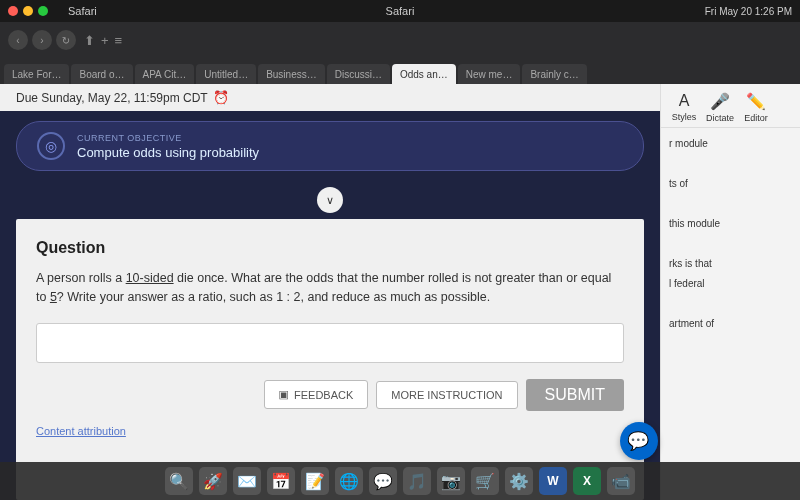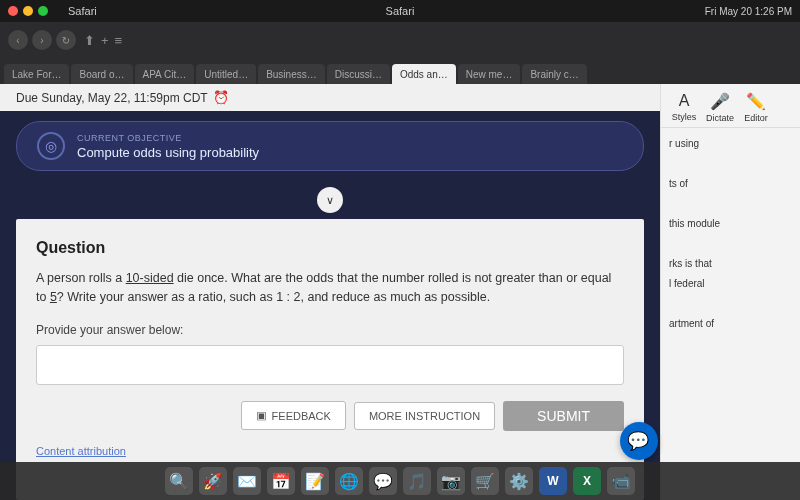--- a/index.html
+++ b/index.html
@@ -229,25 +229,25 @@
     .btn-more {
       padding: 7px 14px;
       background: white;
       border: 1px solid #bbb;
       border-radius: 3px;
       font-size: 11px;
       color: #555;
       cursor: pointer;
     }
     .btn-submit {
-      padding: 7px 34px;
+      padding: 7px 19px;
       background: #9e9e9e;
       border: none;
       border-radius: 3px;
-      font-size: 14px;
+      font-size: 16px;
       color: white;
       cursor: pointer;
     }
     .content-attr {
       margin-top: 10px;
     }
     .content-attr-link {
       font-size: 11px;
       color: #5577cc;
       text-decoration: underline;
@@ -398,21 +398,20 @@
 
     <div class="collapse-row">
       <button class="collapse-btn">∨</button>
     </div>
 
     <div class="question-card">
       <div class="question-title">Question</div>
       <div class="question-text">
         A person rolls a <span class="underline">10-sided</span> die once. What are the odds that the number rolled is not greater than or equal to <span class="underline">5</span>? Write your answer as a ratio, such as 1 : 2, and reduce as much as possible.
       </div>
-      <div class="provide-label">Provide your answer below:</div>
       <input class="answer-input" type="text" style="">
       <div class="card-actions">
         <button class="btn-feedback">
           <span>▣</span>
           <span>FEEDBACK</span>
         </button>
         <button class="btn-more">
           <span>MORE INSTRUCTION</span>
         </button>
         <button class="btn-submit">
@@ -434,21 +433,21 @@
       <div class="word-tool-btn">
         <span class="word-tool-icon">🎤</span>
         <span>Dictate</span>
       </div>
       <div class="word-tool-btn">
         <span class="word-tool-icon">✏️</span>
         <span>Editor</span>
       </div>
     </div>
     <div class="word-content">
-      <div class="word-text-line">r using</div>
+      <div class="word-text-line">r module</div>
       <div class="word-text-line">&nbsp;</div>
       <div class="word-text-line">ts of</div>
       <div class="word-text-line">&nbsp;</div>
       <div class="word-text-line">this module</div>
       <div class="word-text-line">&nbsp;</div>
       <div class="word-text-line">rks is that</div>
       <div class="word-text-line">l federal</div>
       <div class="word-text-line">&nbsp;</div>
       <div class="word-text-line">artment of</div>
     </div>

